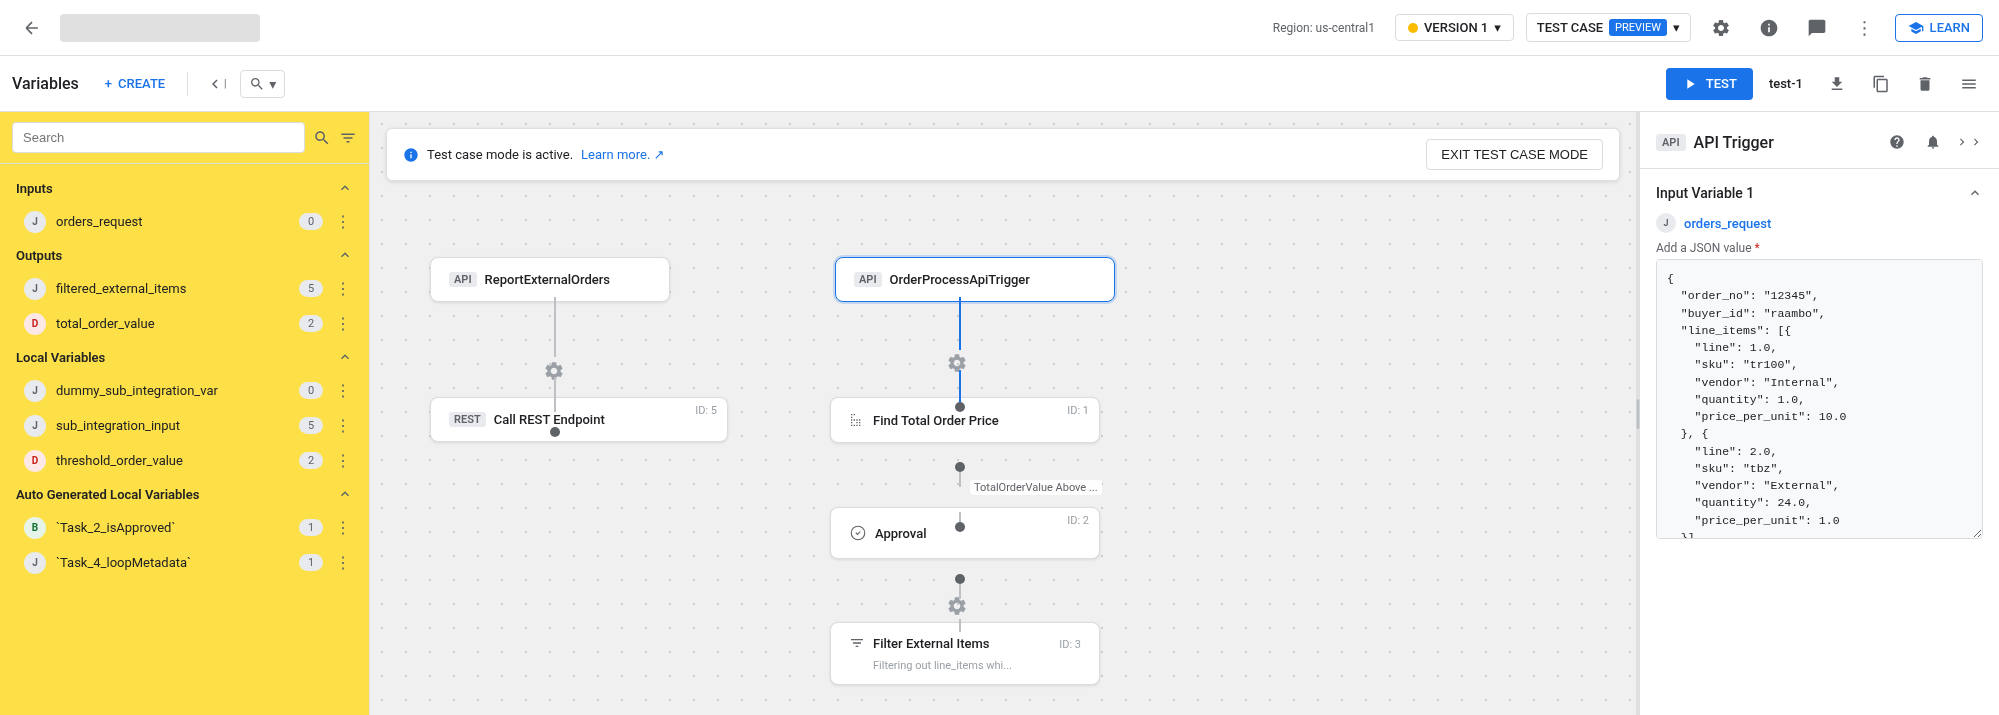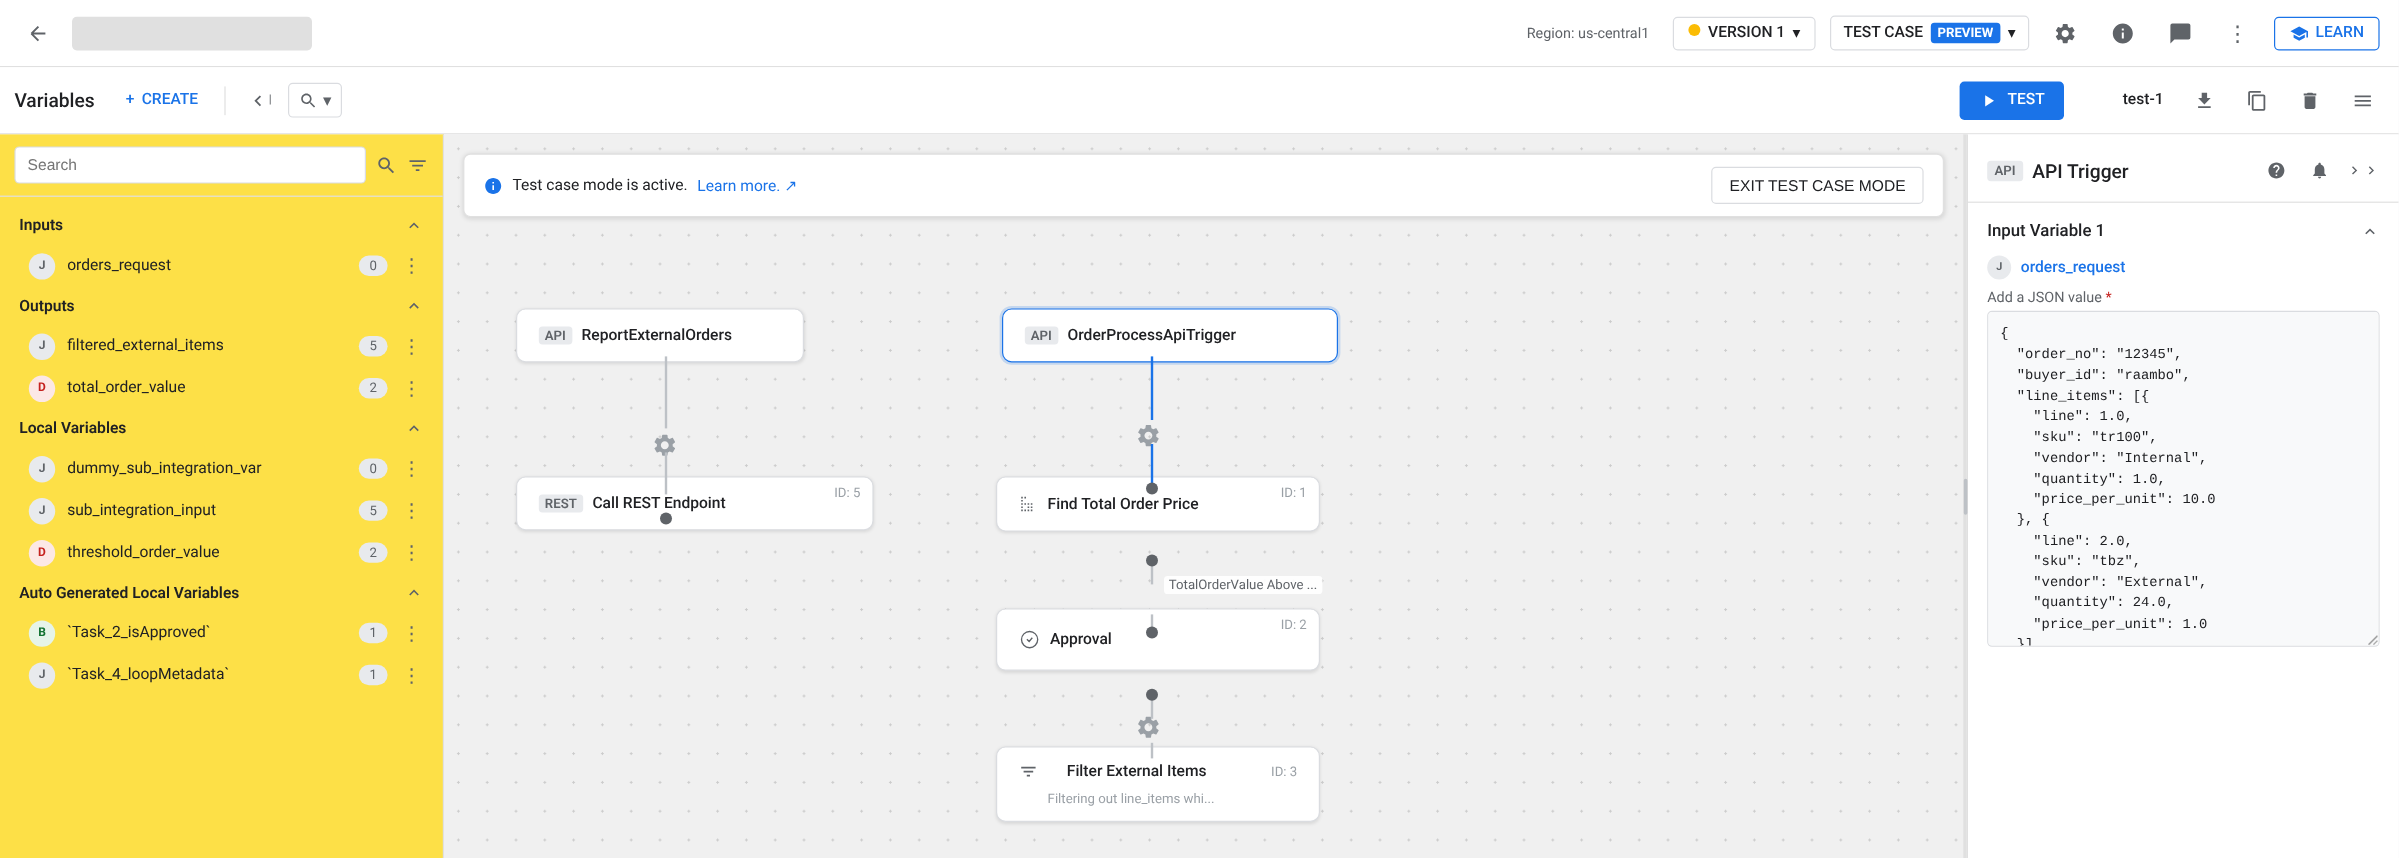--- a/index.html
+++ b/index.html
@@ -4,37 +4,37 @@
   <style>
     * { box-sizing: border-box; margin: 0; padding: 0; }
     body { font-family: 'Google Sans', Roboto, Arial, sans-serif; font-size: 13px; background: #f8f9fa; color: #202124; overflow: hidden; width: 1999px; height: 715px; }
 
     
     .topbar { display: flex; align-items: center; height: 56px; background: #fff; border-bottom: 1px solid #e0e0e0; padding: 0 16px; gap: 12px; }
     .back-btn { width: 32px; height: 32px; display: flex; align-items: center; justify-content: center; cursor: pointer; border-radius: 50%; color: #5f6368; }
     .project-title { background: #e0e0e0; border-radius: 4px; height: 28px; width: 200px; }
     .topbar-spacer { flex: 1; }
     .region-label { color: #5f6368; font-size: 12px; margin-right: 8px; }
-    .version-btn { display: flex; align-items: flex-start; gap: 6px; background: #fff; border: 1px solid #dadce0; border-radius: 4px; padding: 5px 12px; cursor: pointer; font-size: 13px; font-weight: 500; }
+    .version-btn { display: flex; align-items: center; gap: 6px; background: #fff; border: 1px solid #dadce0; border-radius: 4px; padding: 5px 12px; cursor: pointer; font-size: 13px; font-weight: 500; }
     .version-dot { width: 10px; height: 10px; border-radius: 50%; background: #fbbc04; }
     .test-case-btn { display: flex; align-items: center; gap: 6px; border: 1px solid #dadce0; border-radius: 4px; padding: 5px 10px; cursor: pointer; font-size: 13px; font-weight: 500; }
-    .preview-badge { background: #1a73e8; color: #fff; border-radius: 3px; padding: 2px 6px; font-size: 11px; font-weight: 700; }
+    .preview-badge { background: #1a73e8; color: #fff; border-radius: 3px; padding: 2px 6px; font-size: 11px; font-weight: 400; }
     .icon-btn { width: 36px; height: 36px; display: flex; align-items: center; justify-content: center; cursor: pointer; border-radius: 50%; color: #5f6368; font-size: 18px; }
     .learn-btn { display: flex; align-items: center; gap: 6px; color: #1a73e8; font-size: 13px; font-weight: 500; cursor: pointer; border: 1px solid #1a73e8; border-radius: 4px; padding: 5px 12px; }
 
     
     .secondbar { display: flex; align-items: center; height: 56px; background: #fff; border-bottom: 1px solid #e0e0e0; padding: 0 12px; gap: 8px; }
     .variables-title { font-size: 16px; font-weight: 500; color: #202124; margin-right: 8px; }
     .create-btn { display: flex; align-items: center; gap: 6px; color: #1a73e8; font-size: 13px; font-weight: 500; cursor: pointer; padding: 6px 10px; border-radius: 4px; }
     .divider-v { width: 1px; height: 24px; background: #e0e0e0; margin: 0 4px; }
     .collapse-btn { display: flex; align-items: center; justify-content: center; width: 32px; height: 32px; cursor: pointer; border-radius: 4px; color: #5f6368; font-size: 16px; }
     .zoom-btn { display: flex; align-items: center; gap: 4px; border: 1px solid #dadce0; border-radius: 4px; padding: 5px 8px; cursor: pointer; color: #5f6368; font-size: 14px; }
     .secondbar-spacer { flex: 1; }
     .test-run-btn { display: flex; align-items: center; gap: 8px; background: #1a73e8; color: #fff; border-radius: 4px; padding: 8px 16px; cursor: pointer; font-size: 13px; font-weight: 500; margin-left: 19px; }
-    .test-name { color: #202124; font-size: 13px; font-weight: 500; padding: 0 8px; margin-left: 33px; }
+    .test-name { color: #202124; font-size: 13px; font-weight: 500; padding: 0 8px; }
     .action-icon-btn { width: 36px; height: 36px; display: flex; align-items: center; justify-content: center; cursor: pointer; color: #5f6368; font-size: 18px; border-radius: 4px; }
 
     
     .main-layout { display: flex; height: calc(715px - 112px); }
 
     
     .left-panel { width: 370px; background: #fde047; border-right: 1px solid #e0e0e0; display: flex; flex-direction: column; overflow: hidden; flex-shrink: 0; }
     .search-bar { display: flex; align-items: center; padding: 10px 12px; border-bottom: 1px solid #e0e0e0; gap: 8px; }
     .search-input { flex: 1; border: 1px solid #dadce0; border-radius: 4px; padding: 7px 10px; font-size: 13px; color: #202124; outline: none; }
     .vars-content { flex: 1; overflow-y: auto; padding: 8px 0; }
@@ -369,21 +369,21 @@
         <span class="node-id">ID: 2</span>
       </div>
 
       <div class="gear-node" style="left: 576px; top: 483px;">
         <svg width="22" height="22" viewBox="0 0 24 24" fill="#9aa0a6">
             <path d="M19.14 12.94c.04-.3.06-.61.06-.94 0-.32-.02-.64-.07-.94l2.03-1.58c.18-.14.23-.41.12-.61l-1.92-3.32c-.12-.22-.37-.29-.59-.22l-2.39.96c-.5-.38-1.03-.7-1.62-.94l-.36-2.54c-.04-.24-.24-.41-.48-.41h-3.84c-.24 0-.43.17-.47.41l-.36 2.54c-.59.24-1.13.57-1.62.94l-2.39-.96c-.22-.08-.47 0-.59.22L2.74 8.87c-.12.21-.08.47.12.61l2.03 1.58c-.05.3-.09.63-.09.94s.02.64.07.94l-2.03 1.58c-.18.14-.23.41-.12.61l1.92 3.32c.12.22.37.29.59.22l2.39-.96c.5.38 1.03.7 1.62.94l.36 2.54c.05.24.24.41.48.41h3.84c.24 0 .44-.17.47-.41l.36-2.54c.59-.24 1.13-.56 1.62-.94l2.39.96c.22.08.47 0 .59-.22l1.92-3.32c.12-.22.07-.47-.12-.61l-2.01-1.58zM12 15.6c-1.98 0-3.6-1.62-3.6-3.6s1.62-3.6 3.6-3.6 3.6 1.62 3.6 3.6-1.62 3.6-3.6 3.6z"></path>
           </svg>
       </div>
 
       <div class="flow-node" style="left: 460px; top: 510px; width: 270px; flex-direction: column; align-items: flex-start; padding: 12px 18px;">
-        <div style="display:flex; align-items:center; gap:24px; width:100%">
+        <div style="display:flex; align-items:flex-end; gap:8px; width:100%">
           <svg width="16" height="16" viewBox="0 0 24 24" fill="#5f6368">
               <path d="M10 18h4v-2h-4v2zM3 6v2h18V6H3zm3 7h12v-2H6v2z"></path>
             </svg>
           <span class="node-title">Filter External Items</span>
           <span class="node-id" style="position:relative; top:auto; right:auto; margin-left:auto;">ID: 3</span>
         </div>
         <span class="node-subtitle" style="padding-left:24px;">Filtering out line_items whi...</span>
       </div>
 
     </div>

